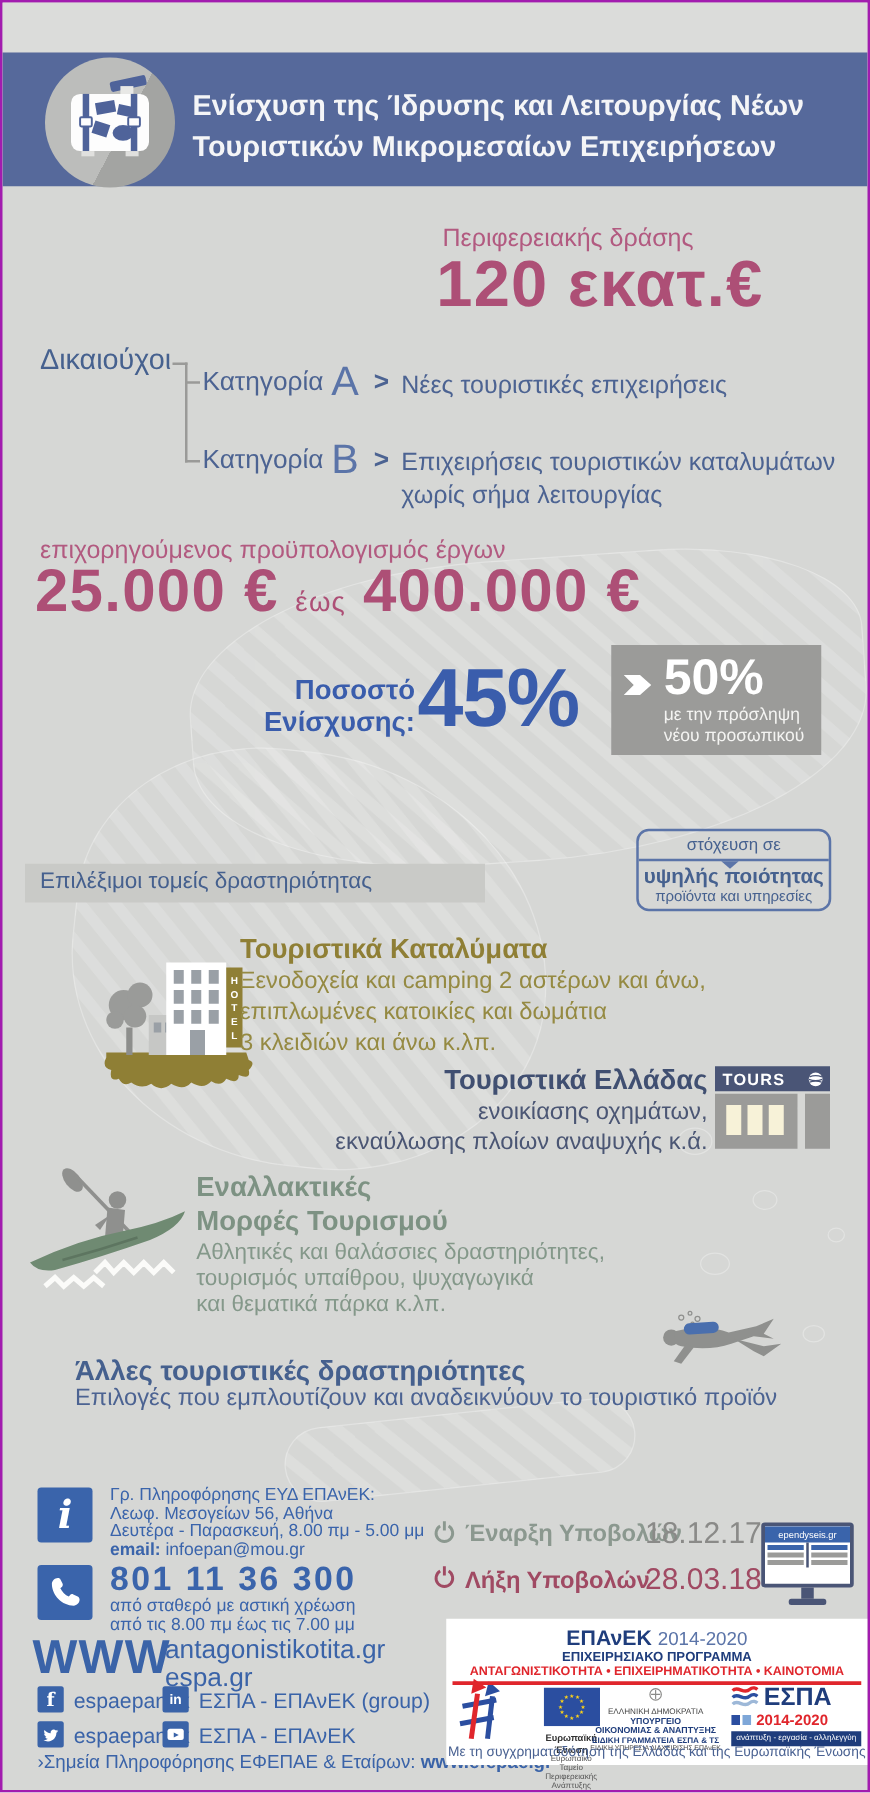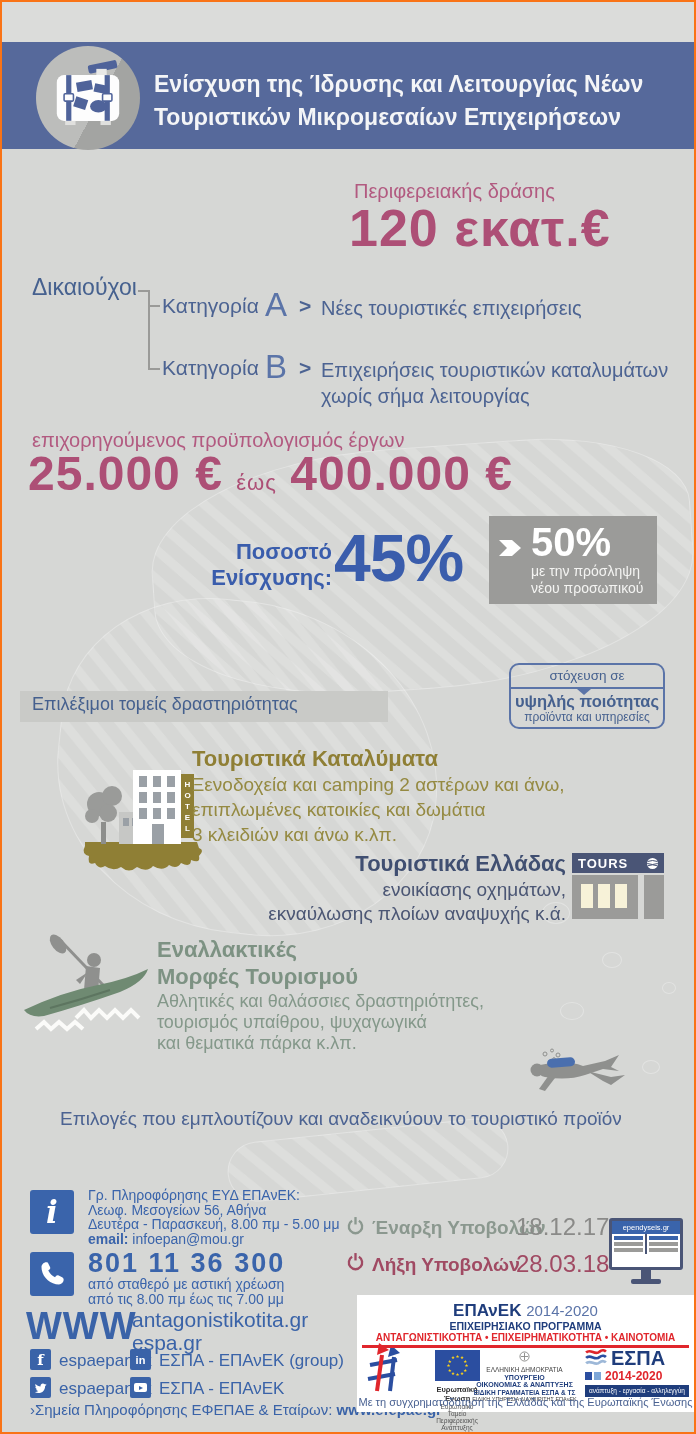--- a/index.html
+++ b/index.html
@@ -1,18 +1,18 @@
 <!DOCTYPE html>
 <html><head>
 <meta charset="utf-8">
 <style>
   html,body{margin:0;padding:0;background:#ffffff;}
   .poster{
     position:relative;width:696px;height:1434px;
-    background:#d6d7d5;border:2px solid #f97316;box-sizing:border-box;
+    background:#d6d7d5;border:2px solid #a21caf;box-sizing:border-box;
     font-family:"Liberation Sans","DejaVu Sans",sans-serif;overflow:hidden;
   }
   .abs{position:absolute;}
   
   .map-blob{
     position:absolute;pointer-events:none;opacity:.55;
     background:repeating-linear-gradient(45deg, rgba(255,255,255,.30) 0 9px, rgba(255,255,255,0) 9px 22px);
     border:1px solid rgba(255,255,255,.55);
   }
   .map-isle{position:absolute;pointer-events:none;border:1px solid rgba(255,255,255,.6);border-radius:50%;opacity:.5;}
@@ -279,20 +279,21 @@
       <circle cx="45" cy="3.5" r="1.5" stroke="#8f908e" fill="none" stroke-width="1"></circle>
       <circle cx="51" cy="8" r="2" stroke="#8f908e" fill="none" stroke-width="1"></circle>
       <circle cx="47" cy="12" r="1.3" stroke="#8f908e" fill="none" stroke-width="1"></circle>
       <circle cx="30" cy="23" r="6.5" fill="#8f908e"></circle>
       <path d="M33,18 Q58,12 76,19 L98,14 L112,8 L104,20 L112,24 L96,22 L78,28 Q60,34 38,30 Q30,29 33,18 Z" fill="#8f908e"></path>
       <path d="M80,24 L104,30 L118,28 L104,38 L96,34 Z" fill="#8f908e"></path>
       <path d="M42,28 L32,42 L38,44 L48,31 Z" fill="#8f908e"></path>
       <rect x="40" y="11" width="28" height="9" rx="4.5" fill="#4a6fae" transform="rotate(-4 54 15)"></rect>
     </svg>
   </div>
+  <div class="abs other-title">Άλλες τουριστικές δραστηριότητες</div>
   <div class="abs other-body">Επιλογές που εμπλουτίζουν και αναδεικνύουν το τουριστικό προϊόν</div>
 
   <div class="abs sq-icon" style="left:28px;top:1188px;">
     <span style="font-family:'DejaVu Serif',serif;font-style:italic;font-weight:bold;font-size:31px;color:#fff;">i</span>
   </div>
   <div class="abs office-block">
     <div>Γρ. Πληροφόρησης ΕΥΔ ΕΠΑνΕΚ:</div>
     <div>Λεωφ. Μεσογείων 56, Αθήνα</div>
     <div>Δευτέρα - Παρασκευή, 8.00 πμ - 5.00 μμ</div>
     <div>

